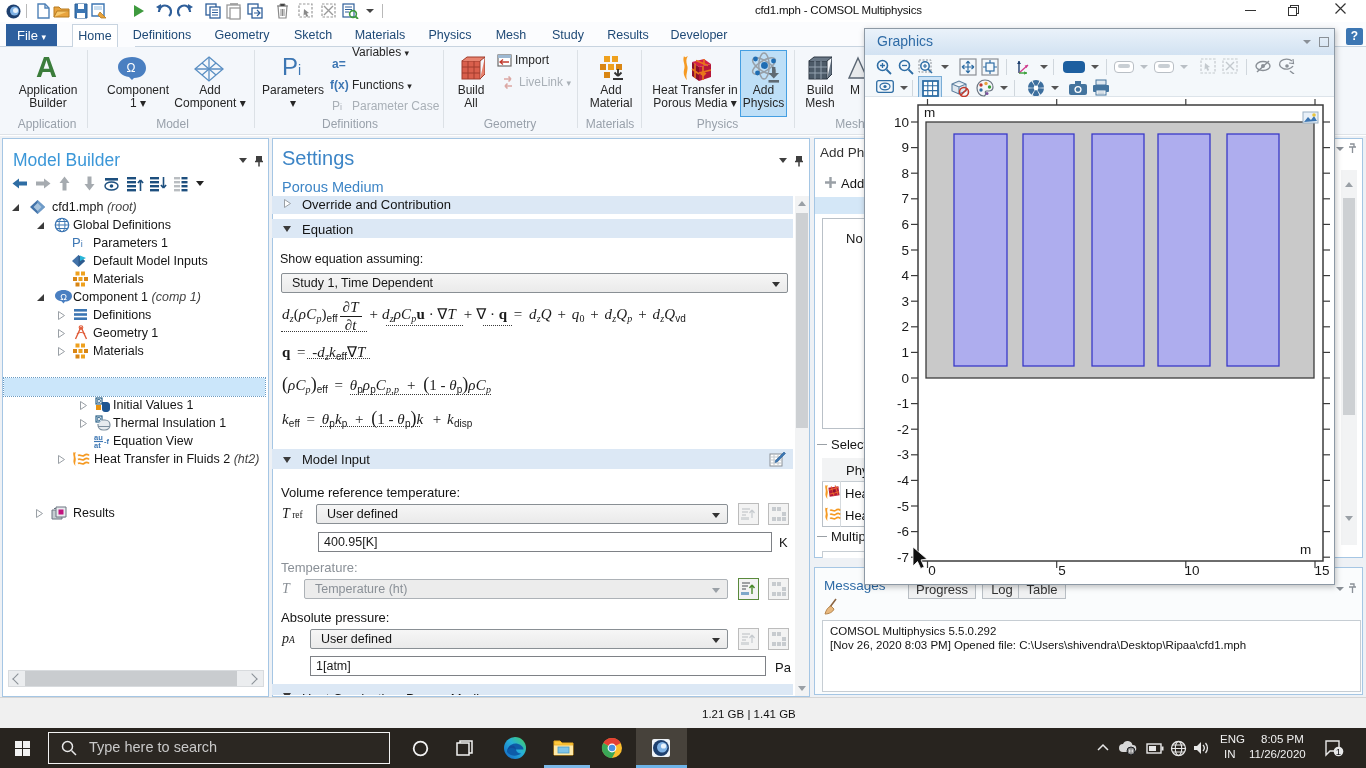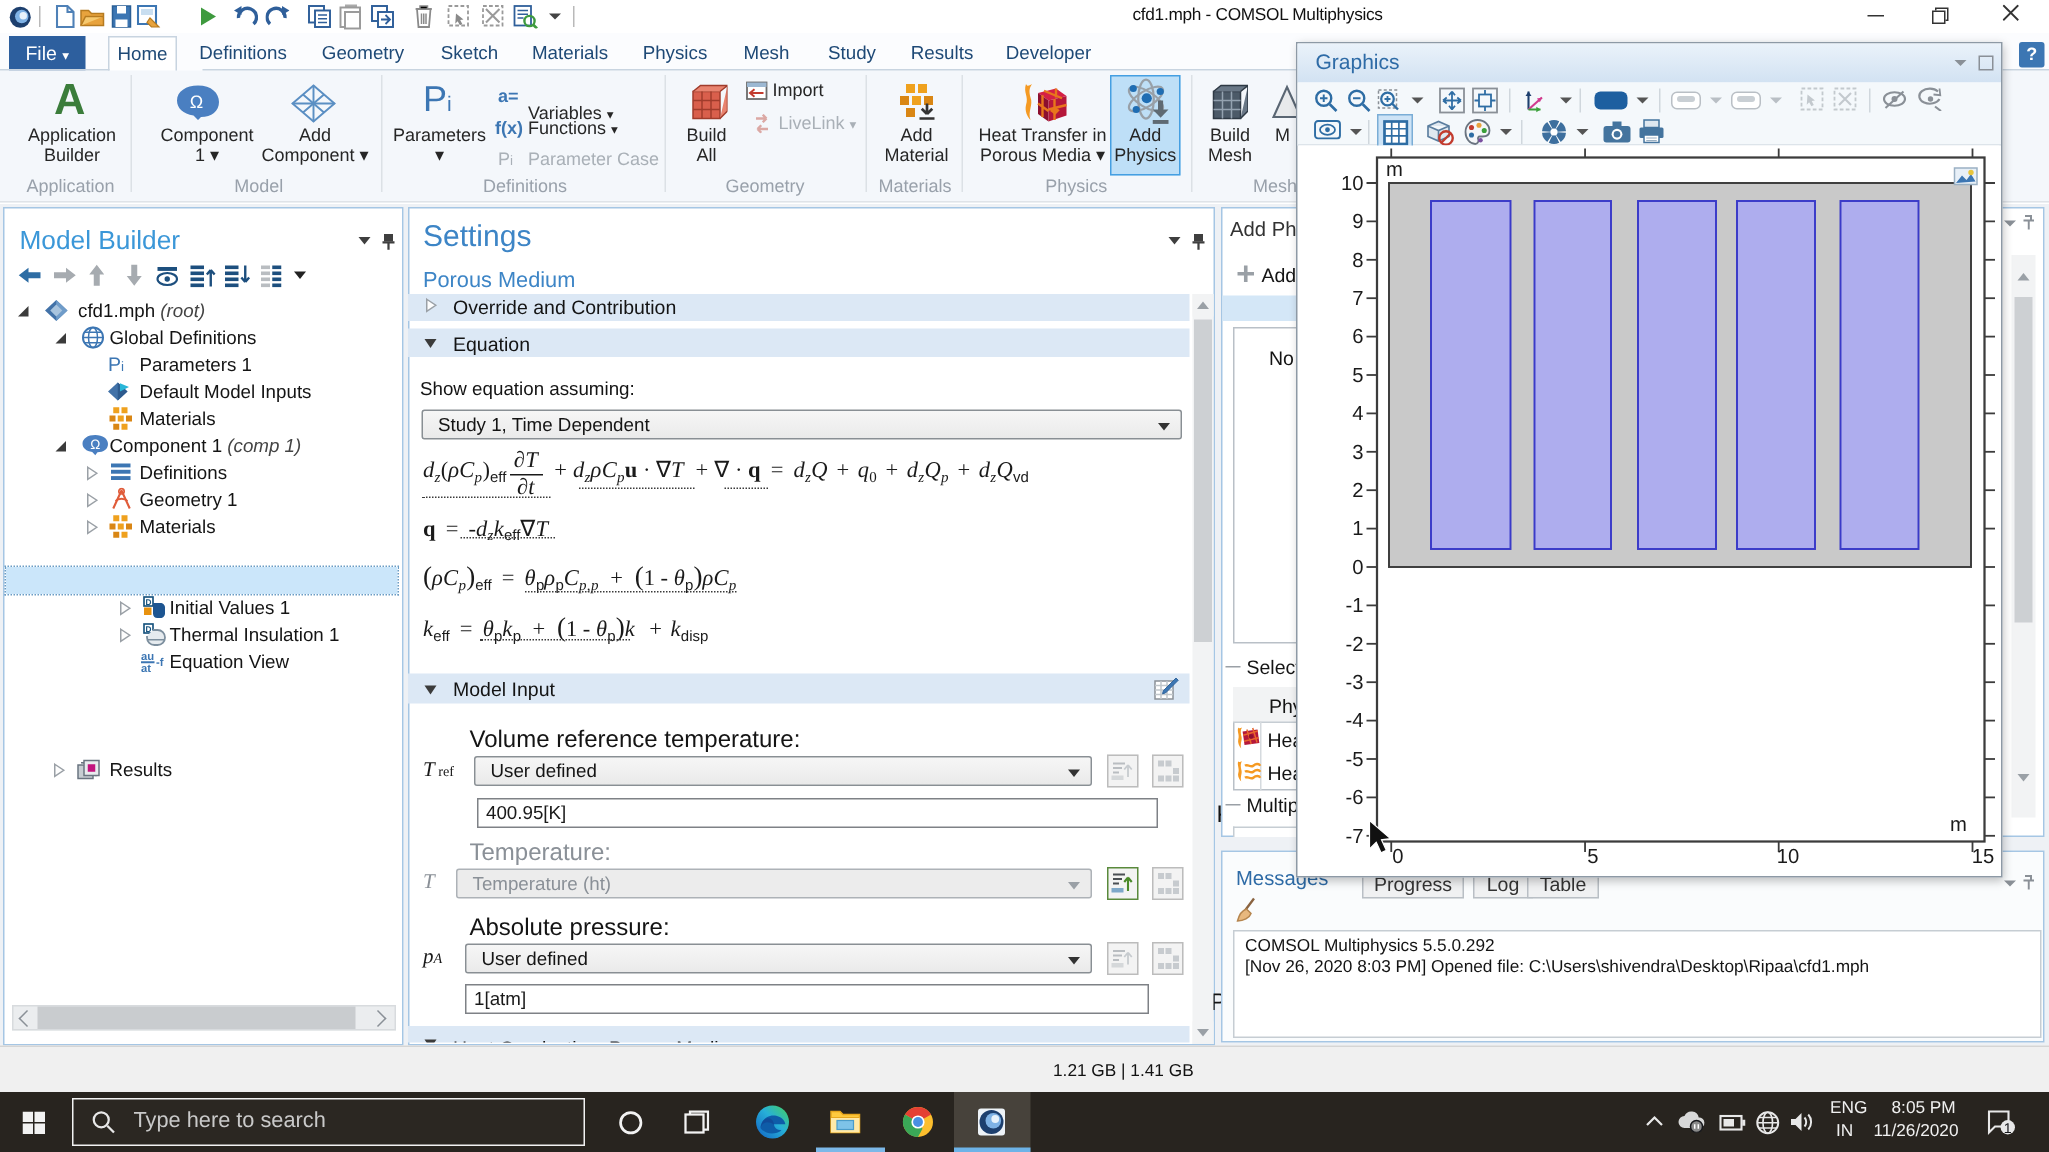--- a/index.html
+++ b/index.html
@@ -11,21 +11,21 @@
 #eq i{letter-spacing:0.2px;}
 .tab{position:absolute;top:24px;height:23px;line-height:23px;color:#1e4976;font-size:12.5px;text-align:center;}
 .grplbl{position:absolute;top:117px;height:14px;line-height:14px;color:#99a1ab;font-size:12px;text-align:center;}
 .gsep{position:absolute;top:50px;height:78px;width:1px;background:#dce1e6;}
 .rbtxt{position:absolute;font-size:12px;color:#262626;text-align:center;line-height:13px;}
 .rstxt{position:absolute;font-size:12px;color:#262626;height:13px;line-height:13px;}
 .treerow{position:absolute;left:0;width:100%;height:18px;}
 .trtxt{position:absolute;top:2px;font-size:12.5px;color:#141414;white-space:nowrap;}
 .seclbl{font-size:13px;color:#141414;}
 .sechdr{position:absolute;left:272px;width:521px;height:19px;background:#dcE8f5;}
-.formlbl{position:absolute;font-size:16px;color:#141414;margin-left:32px;}
+.formlbl{position:absolute;font-size:13px;color:#141414;}
 .combo{position:absolute;height:20px;border:1px solid #898f94;border-radius:2px;background:linear-gradient(#f6f6f6,#eaeaea);box-sizing:border-box;}
 .combo .ct{position:absolute;left:10px;top:2px;font-size:12.5px;color:#141414;}
 .combo .ca{position:absolute;right:7px;top:8px;width:0;height:0;border-left:4px solid transparent;border-right:4px solid transparent;border-top:5px solid #333;}
 .tfield{position:absolute;height:20px;border:1px solid #7e8186;background:#fff;box-sizing:border-box;font-size:12.5px;line-height:18px;padding-left:5px;}
 .sbtn{position:absolute;width:24px;height:22px;border:1px solid #bcbcbc;background:#f3f3f3;box-sizing:border-box;}
 </style>
 </head>
 <body>
 
 <div class="a" style="left:0;top:0;width:1366px;height:22px;background:#ffffff;"></div>
@@ -160,21 +160,21 @@
       <path d="M17,2 L17,26 M3,14 L31,14"></path>
       <path d="M10,8 L24,20 M24,8 L10,20"></path>
     </g>
   </svg>
 <div class="rbtxt" style="left:168px;top:84px;width:84px;">Add<br>Component ▾</div>
 
 <div class="a" style="left:282px;top:54px;width:30px;height:26px;color:#3c76b3;font-size:24px;line-height:26px;">P<span style="font-size:14px;">i</span></div>
 <div class="rbtxt" style="left:253px;top:84px;width:80px;">Parameters<br>▾</div>
 
 <div class="rstxt" style="left:332px;top:58px;color:#3c76b3;font-weight:bold;font-size:12px;">a=</div>
-<div class="rstxt" style="left:352px;top:69px;">Variables <span style="font-size:9px;">▾</span></div>
+<div class="rstxt" style="left:352px;top:46px;">Variables <span style="font-size:9px;">▾</span></div>
 <div class="rstxt" style="left:330px;top:79px;color:#3c76b3;font-weight:bold;font-size:12px;">f(x)</div>
 <div class="rstxt" style="left:352px;top:79px;">Functions <span style="font-size:9px;">▾</span></div>
 <div class="rstxt" style="left:332px;top:100px;color:#a9b0b7;">P<span style="font-size:9px;">i</span></div>
 <div class="rstxt" style="left:352px;top:100px;color:#a9b0b7;">Parameter Case</div>
 
 <svg class="a" style="left:461px;top:56px" width="24" height="24">
     <rect x="1" y="5" width="18" height="18" fill="#d95f4c" stroke="#a03c2c" stroke-width="1"></rect>
     <path d="M1,5 L6,1 L24,1 L19,5 M19,23 L24,18 L24,1" fill="#e8836f" stroke="#a03c2c" stroke-width="1"></path>
     <path d="M1,11 h18 M1,17 h18 M7,5 v18 M13,5 v18" stroke="#a03c2c" stroke-width="1"></path>
   </svg>
@@ -432,20 +432,34 @@
       <span class="trtxt" style="left:111px;">Thermal Insulation 1</span>
     </div>
 <div class="treerow" style="top:234px;">
       <svg class="a" style="left:91px;top:1px" width="19" height="16">
         <text x="1" y="7" font-size="7.5" fill="#3c76b3" font-family="Liberation Sans" font-weight="bold">au</text>
         <text x="1" y="15" font-size="7.5" fill="#3c76b3" font-family="Liberation Sans" font-weight="bold">at</text>
         <path d="M1,8.5 h9" stroke="#3c76b3" stroke-width="1.2"></path>
         <text x="11" y="11" font-size="7.5" fill="#3c76b3" font-family="Liberation Sans" font-weight="bold">-f</text>
       </svg>
       <span class="trtxt" style="left:111px;">Equation View</span>
+    </div>
+<div class="treerow" style="top:252px;">
+      <svg class="a" style="left:55px;top:4px" width="9" height="11">
+        <path d="M1.5,1.5 L7.5,5.5 L1.5,9.5 z" fill="#fdfdfd" stroke="#9aa0a6" stroke-width="1"></path>
+      </svg>
+      <svg class="a" style="left:69px;top:1px" width="19" height="16">
+        <path d="M2.5,1 C1.5,4 3.5,5.5 2.5,9 C2,11 3,13.5 4.5,15 C3.5,11.5 5.5,9.5 4.5,6.5 C4,4 4,2.5 5,1 C4,1.5 3,2 2.5,1z" fill="#f59a23"></path>
+        <g stroke="#f59a23" stroke-width="1.7" fill="none">
+          <path d="M7,4 C9,2.5 11,5.5 13,4 S17,2.5 18,4" transform="translate(0,0.5)"></path>
+          <path d="M7,8 C9,6.5 11,9.5 13,8 S17,6.5 18,8" transform="translate(0,0.5)"></path>
+          <path d="M7,12 C9,10.5 11,13.5 13,12 S17,10.5 18,12" transform="translate(0,0.5)"></path>
+        </g>
+      </svg>
+      <span class="trtxt" style="left:92px;">Heat Transfer in Fluids 2 <i style="color:#444;">(ht2)</i></span>
     </div>
 <div class="treerow" style="top:306px;">
       <svg class="a" style="left:33px;top:4px" width="9" height="11">
         <path d="M1.5,1.5 L7.5,5.5 L1.5,9.5 z" fill="#fdfdfd" stroke="#9aa0a6" stroke-width="1"></path>
       </svg>
       <svg class="a" style="left:48px;top:1px" width="18" height="16">
         <path d="M2,5 h10 v9 h-10 z" fill="#c7cdd2" stroke="#6a7480" stroke-width="1"></path>
         <path d="M4,3.5 h10 v9" fill="#d8dde1" stroke="#6a7480" stroke-width="1"></path>
         <path d="M6,2 h10 v10 h-10 z" fill="#e8ebee" stroke="#6a7480" stroke-width="1"></path>
         <rect x="8.5" y="4.5" width="5" height="5" fill="#c2147e"></rect>

